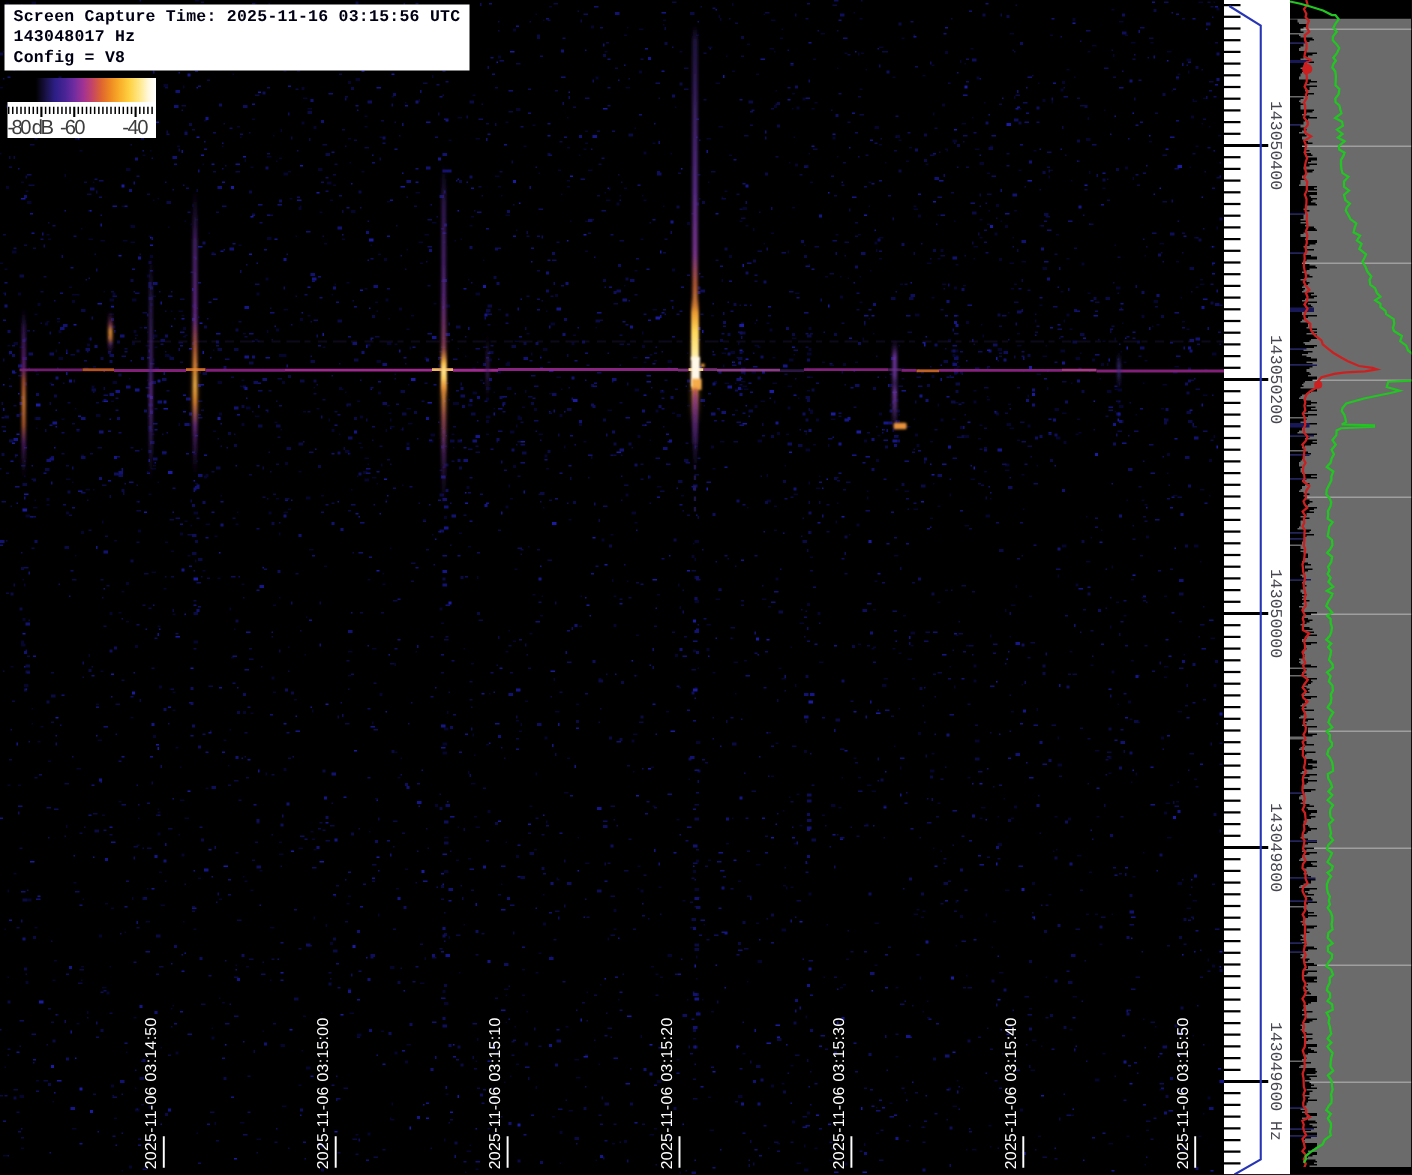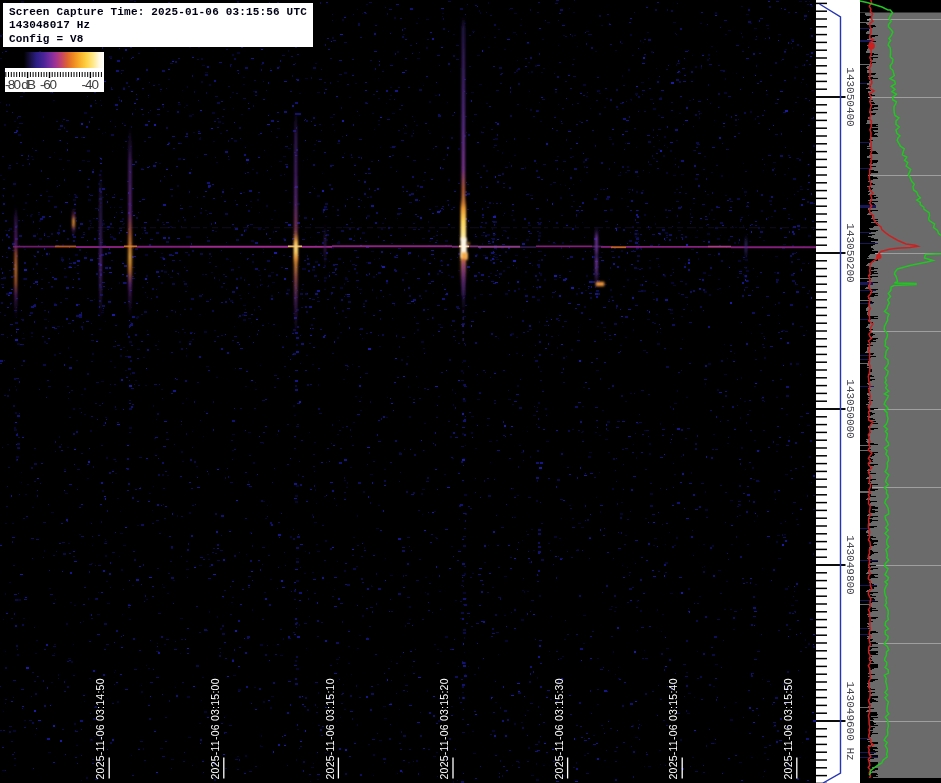--- a/index.html
+++ b/index.html
@@ -336,21 +336,21 @@
       <line x1="338.4" y1="757.5" x2="338.4" y2="778.5" stroke="#fff" stroke-width="1.3"></line>
       <text x="448.1" y="779.5" transform="rotate(-90 448.1 779.5)" font-family="Liberation Sans, sans-serif" font-size="10.5" fill="#ffffff" textLength="101">2025-11-06 03:15:20</text>
       <line x1="453.0" y1="757.5" x2="453.0" y2="778.5" stroke="#fff" stroke-width="1.3"></line>
       <text x="562.7" y="779.5" transform="rotate(-90 562.7 779.5)" font-family="Liberation Sans, sans-serif" font-size="10.5" fill="#ffffff" textLength="101">2025-11-06 03:15:30</text>
       <line x1="567.6" y1="757.5" x2="567.6" y2="778.5" stroke="#fff" stroke-width="1.3"></line>
       <text x="677.3" y="779.5" transform="rotate(-90 677.3 779.5)" font-family="Liberation Sans, sans-serif" font-size="10.5" fill="#ffffff" textLength="101">2025-11-06 03:15:40</text>
       <line x1="682.2" y1="757.5" x2="682.2" y2="778.5" stroke="#fff" stroke-width="1.3"></line>
       <text x="791.9" y="779.5" transform="rotate(-90 791.9 779.5)" font-family="Liberation Sans, sans-serif" font-size="10.5" fill="#ffffff" textLength="101">2025-11-06 03:15:50</text>
       <line x1="796.8" y1="757.5" x2="796.8" y2="778.5" stroke="#fff" stroke-width="1.3"></line>
 </svg>
-<div id="info">Screen Capture Time: 2025-01-06 03:15:56 UTC
+<div id="info">Screen Capture Time: 2025-11-16 03:15:56 UTC
 143048017 Hz
 Config = V8</div>
 <div id="scalebox">
  <div id="grad"></div>
  <div id="ticks"><svg width="99" height="10">
           <line x1="0.8" y1="0" x2="0.8" y2="5" stroke="#000" stroke-width="1.0"></line>
           <line x1="3.5" y1="0" x2="3.5" y2="5" stroke="#000" stroke-width="1.0"></line>
           <line x1="6.3" y1="0" x2="6.3" y2="5" stroke="#000" stroke-width="1.0"></line>
           <line x1="9.0" y1="0" x2="9.0" y2="5" stroke="#000" stroke-width="1.0"></line>
           <line x1="11.7" y1="0" x2="11.7" y2="5" stroke="#000" stroke-width="1.0"></line>

